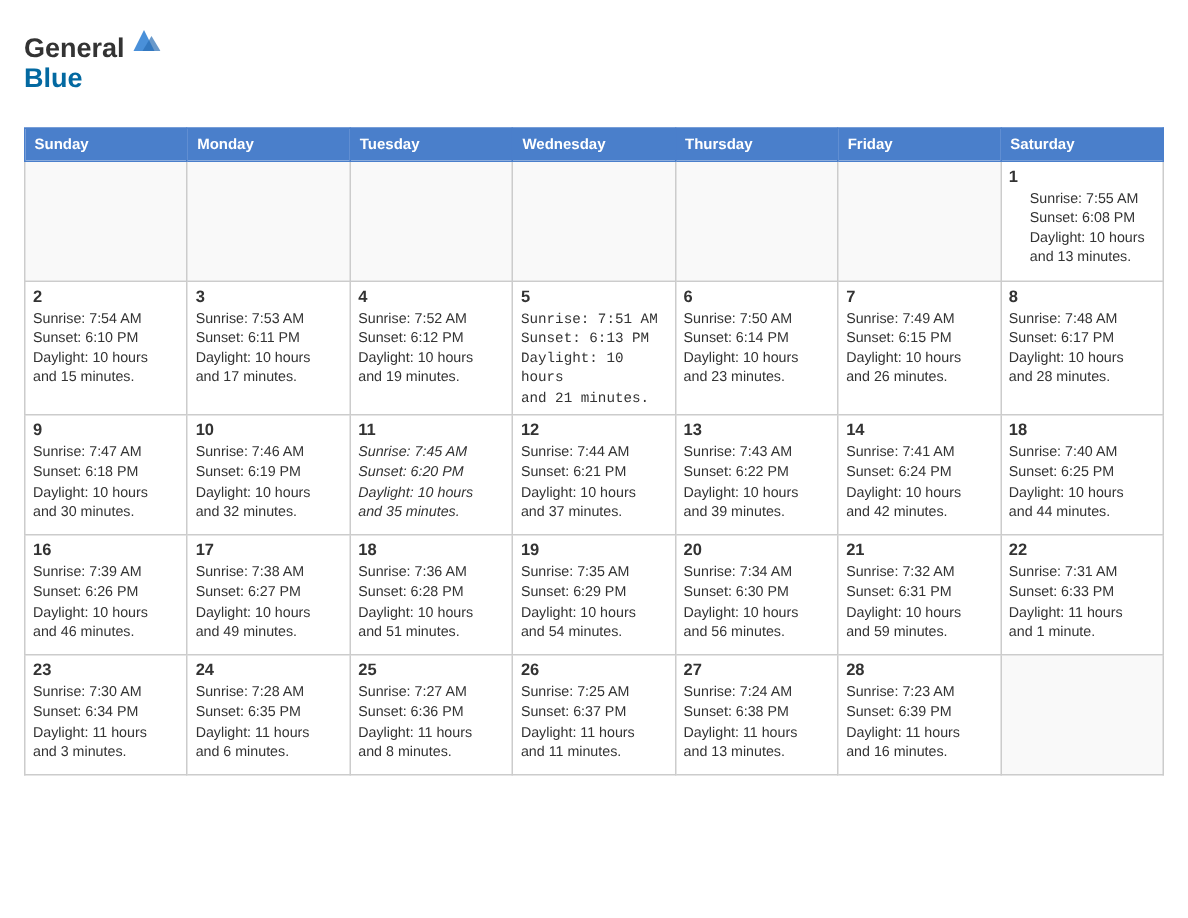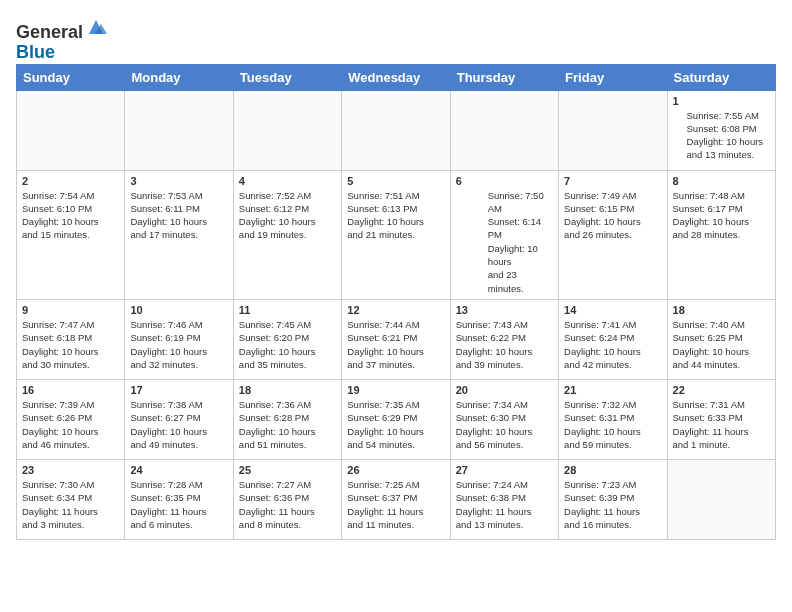--- a/index.html
+++ b/index.html
@@ -7,21 +7,21 @@
       font-family: Arial, sans-serif;
       background: #fff;
       width: 792px;
       min-height: 612px;
       padding: 16px;
     }
     .header {
       display: flex;
       justify-content: space-between;
       align-items: flex-start;
-      margin-bottom: 1px;
+      margin-bottom: 22px;
     }
     .logo {
       display: flex;
       align-items: center;
     }
     .logo-text {
       font-size: 18px;
       font-weight: bold;
       line-height: 1.1;
     }
@@ -45,21 +45,21 @@
       color: #555;
     }
     table {
       width: 100%;
       border-collapse: collapse;
       table-layout: fixed;
     }
     th {
       background-color: #4a7fcb;
       color: #fff;
-      font-size: 13px;
+      font-size: 10px;
       font-weight: bold;
       padding: 5px 6px;
       text-align: left;
       border: 1px solid #4a7fcb;
     }
     td {
       border: 1px solid #ccc;
       vertical-align: top;
       padding: 4px 5px;
       font-size: 9.5px;
@@ -147,28 +147,28 @@
         </td>
         <td>
           <span class="day-num">4</span>
           <div class="sun-info" style="white-space: pre-line;">Sunrise: 7:52 AM
 Sunset: 6:12 PM
 Daylight: 10 hours
 and 19 minutes.</div>
         </td>
         <td>
           <span class="day-num">5</span>
-          <div class="sun-info" style="white-space: pre-line;">Sunrise: 7:51 AM
+          <div class="sun-info" style="white-space: pre-line; font-family: Liberation Mono, monospace;">Sunrise: 7:51 AM
 Sunset: 6:13 PM
 Daylight: 10 hours
 and 21 minutes.</div>
         </td>
         <td>
           <span class="day-num">6</span>
-          <div class="sun-info" style="white-space: pre-line; margin-left: 32px;">Sunrise: 7:50 AM
+          <div class="sun-info" style="white-space: pre-line;">Sunrise: 7:50 AM
 Sunset: 6:14 PM
 Daylight: 10 hours
 and 23 minutes.</div>
         </td>
         <td>
           <span class="day-num">7</span>
           <div class="sun-info" style="white-space: pre-line;">Sunrise: 7:49 AM
 Sunset: 6:15 PM
 Daylight: 10 hours
 and 26 minutes.</div>
@@ -191,21 +191,21 @@
         </td>
         <td>
           <span class="day-num">10</span>
           <div class="sun-info" style="white-space: pre-line;">Sunrise: 7:46 AM
 Sunset: 6:19 PM
 Daylight: 10 hours
 and 32 minutes.</div>
         </td>
         <td>
           <span class="day-num">11</span>
-          <div class="sun-info" style="white-space: pre-line;">Sunrise: 7:45 AM
+          <div class="sun-info" style="white-space: pre-line; font-style: italic;">Sunrise: 7:45 AM
 Sunset: 6:20 PM
 Daylight: 10 hours
 and 35 minutes.</div>
         </td>
         <td>
           <span class="day-num">12</span>
           <div class="sun-info" style="white-space: pre-line;">Sunrise: 7:44 AM
 Sunset: 6:21 PM
 Daylight: 10 hours
 and 37 minutes.</div>

